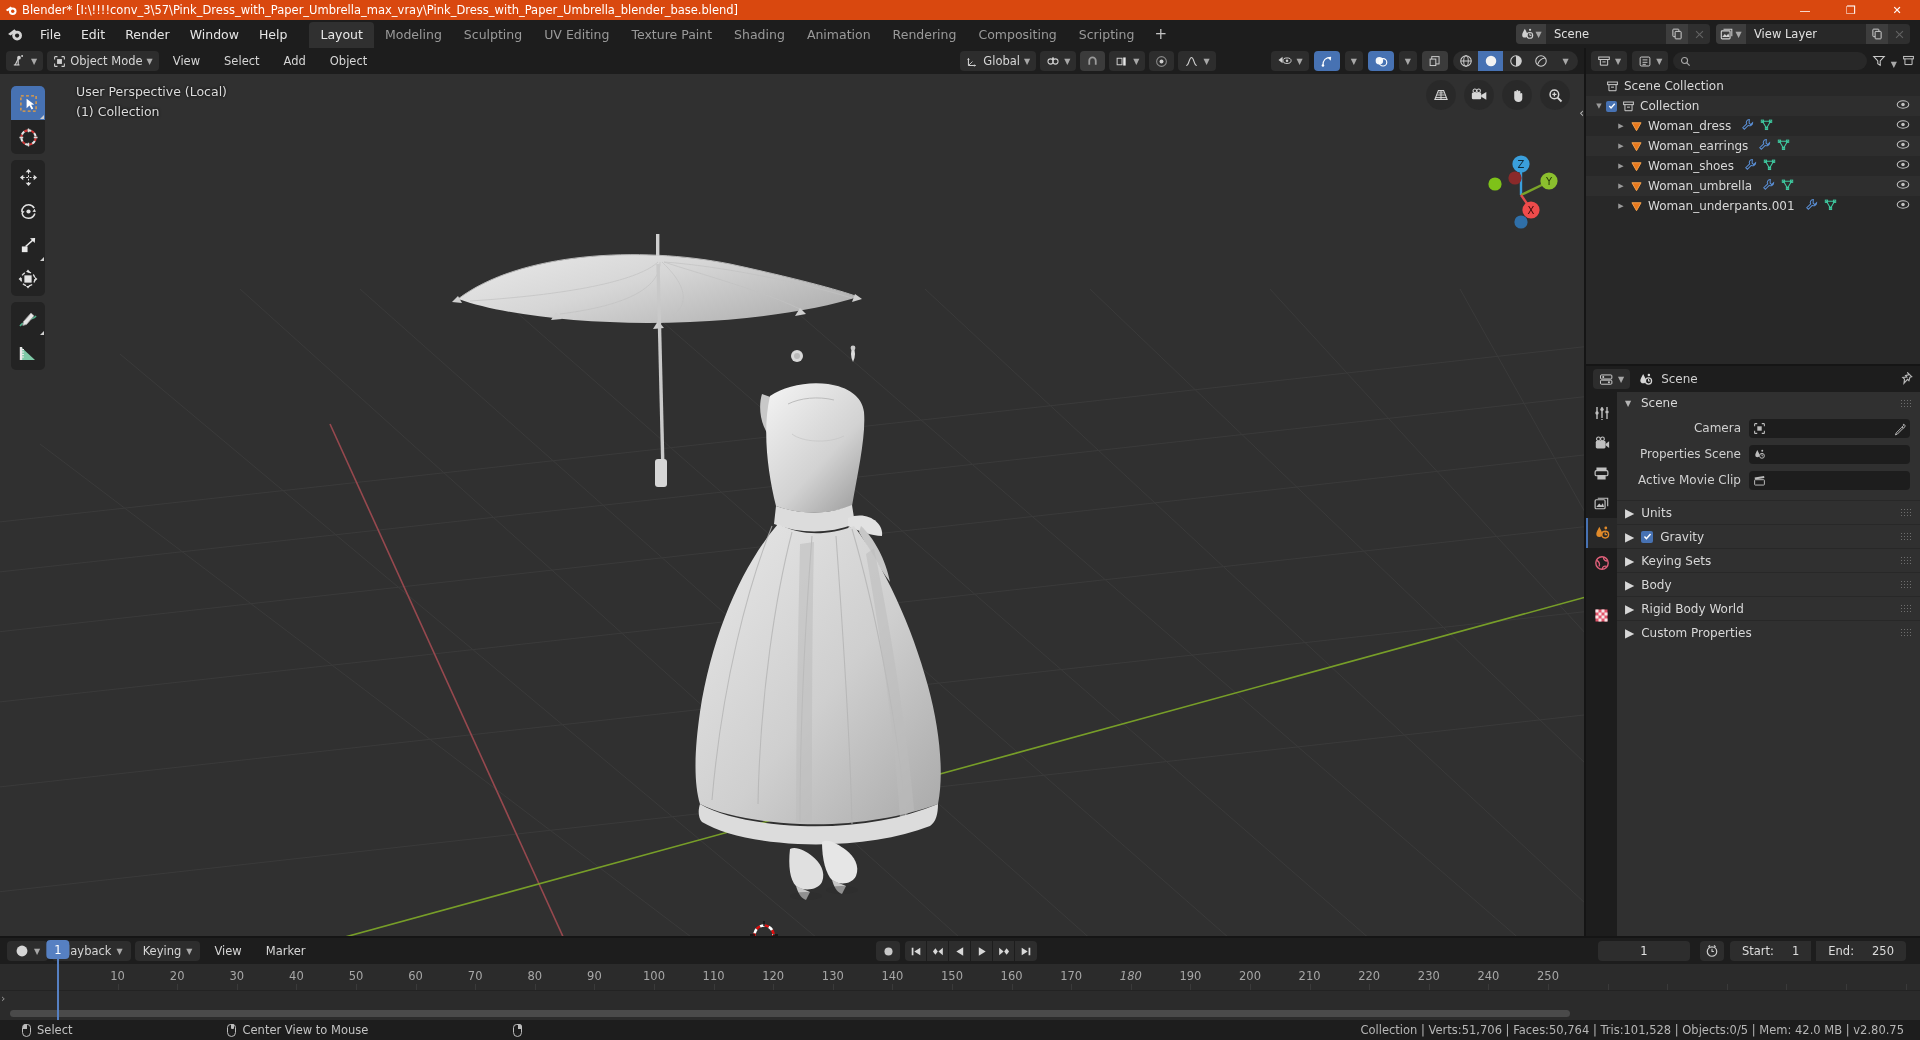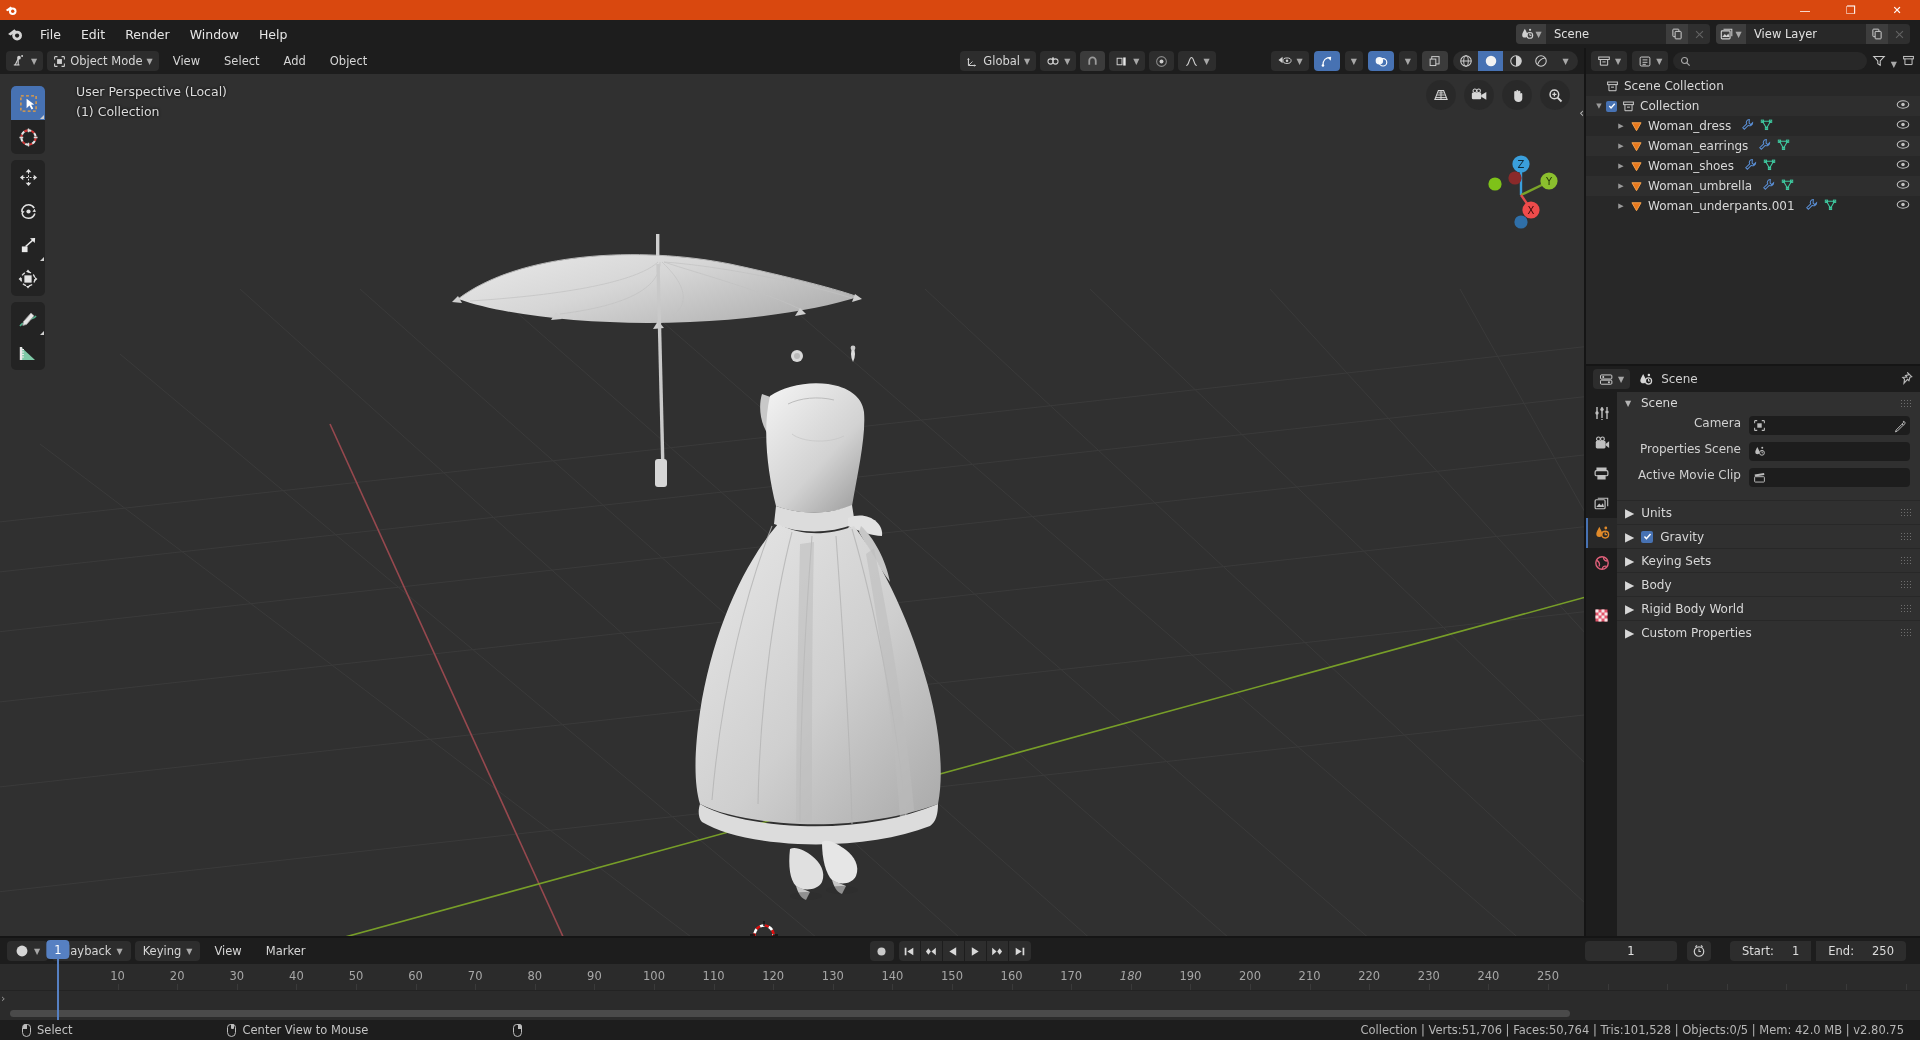--- a/index.html
+++ b/index.html
@@ -104,21 +104,21 @@
   #props-tabs { position:absolute; left:0; top:26px; width:31px; height:546px; background:#1d1d1d; padding-top:6px; }
   .ptab { width:31px; height:30px; display:flex; align-items:center; justify-content:center; position:relative; }
   .ptab.sel { background:#282828; }
   .ptab.sel::before { content:''; position:absolute; left:0; top:0; bottom:0; width:2px; background:#4772b3; }
   #props-body { position:absolute; left:31px; top:26px; width:303px; height:546px; background:#303030; }
   .panel-head { height:22px; display:flex; align-items:center; gap:6px; padding-left:8px; color:#d8d8d8; font-size:12px; position:relative;}
   .panel-head .arw { font-size:8px; color:#b5b5b5; width:10px; }
   .grip { position:absolute; right:8px; top:7px; width:12px; height:8px;
      background-image: radial-gradient(#6e6e6e 35%, transparent 36%);
      background-size:3px 3px; }
-  .prow { height:24px; display:flex; align-items:flex-start; padding-right:10px; margin-top:2px; }
+  .prow { height:24px; display:flex; align-items:center; padding-right:10px; margin-top:2px; }
   .plabel { width:132px; text-align:right; color:#d0d0d0; font-size:12px; padding-right:8px; }
   .pfield { flex:1; height:19px; background:#1d1d1d; border-radius:4px; display:flex; align-items:center; padding:0 4px; gap:4px; position:relative;}
   .pfield .eyed { position:absolute; right:4px; top:2px; }
   .sub-head { height:24px; display:flex; align-items:center; gap:7px; padding-left:8px; color:#d8d8d8; font-size:12px; position:relative; border-top:1px solid #282828;}
   .chk-blue { width:12px; height:12px; background:#4772b3; border-radius:2px; display:flex; align-items:center; justify-content:center; }
 
   
   #timeline { position:absolute; left:0; top:938px; width:1920px; height:82px; background:#282828; }
   #tl-header { height:26px; background:#1d1d1d; display:flex; align-items:center; padding-left:7px; gap:4px; }
   .tl-mbtn { height:20px; display:flex; align-items:center; background:#2d2d2d; border-radius:4px; padding:0 8px; gap:5px; color:#d6d6d6; font-size:11.5px;}
@@ -159,20 +159,21 @@
 <body>
 
 <div id="titlebar">
   <span class="tb-icon">
     <svg width="13" height="13" viewBox="0 0 16 16">
       <circle cx="9.5" cy="9" r="4.6" fill="#fff"></circle>
       <circle cx="9.5" cy="9" r="2.1" fill="#d9480f"></circle>
       <path d="M1 7.5 L7 3 L9 5.2 L3.3 9 Z" fill="#fff"></path>
     </svg>
   </span>
+  <span class="tb-title">Blender* [I:\!!!!conv_3\57\Pink_Dress_with_Paper_Umbrella_max_vray\Pink_Dress_with_Paper_Umbrella_blender_base.blend]</span>
   <span class="tb-controls">
     <span class="tb-btn">—</span>
     <span class="tb-btn">❐</span>
     <span class="tb-btn">✕</span>
   </span>
 </div>
 
 <div id="topbar">
   <span class="blender-logo">
     <svg width="17" height="17" viewBox="0 0 16 16">
@@ -180,20 +181,33 @@
       <circle cx="9.5" cy="9" r="2.0" fill="#1d1d1d"></circle>
       <path d="M1 7.5 L7 3 L9 5.2 L3.3 9 Z" fill="#d4d4d4"></path>
     </svg>
   </span>
   <span class="menu-item">File</span>
   <span class="menu-item">Edit</span>
   <span class="menu-item">Render</span>
   <span class="menu-item">Window</span>
   <span class="menu-item">Help</span>
 
+  <span id="wstabs">
+    <span class="wstab active">Layout</span>
+    <span class="wstab">Modeling</span>
+    <span class="wstab">Sculpting</span>
+    <span class="wstab">UV Editing</span>
+    <span class="wstab">Texture Paint</span>
+    <span class="wstab">Shading</span>
+    <span class="wstab">Animation</span>
+    <span class="wstab">Rendering</span>
+    <span class="wstab">Compositing</span>
+    <span class="wstab">Scripting</span>
+    <span class="wstab plus">+</span>
+  </span>
 
   <span id="topbar-right">
     <span class="id-block">
       <span class="id-icon">
         <svg width="14" height="14" viewBox="0 0 16 16">
           <path d="M5.5 2 C4 5 2.5 7 2.5 9 a3 3 0 0 0 6 0 C8.5 7 7 5 5.5 2z" fill="#d0d0d0"></path>
           <circle cx="11.5" cy="3.2" r="1.3" fill="#d0d0d0"></circle>
           <circle cx="11.2" cy="9.6" r="3.3" fill="none" stroke="#d0d0d0" stroke-width="1.3"></circle>
           <path d="M11.2 7.4 v2.2 h1.8" stroke="#d0d0d0" stroke-width="1.1" fill="none"></path>
         </svg>
@@ -1144,21 +1158,21 @@
     <span style="flex:1"></span>
 
     <span class="num-field" style="width:92px">1</span>
     <span class="rec-btn" style="margin-left:6px">
       <svg width="14" height="14" viewBox="0 0 16 16">
           <circle cx="8" cy="8.6" r="5.4" fill="none" stroke="#cdcdcd" stroke-width="1.4"></circle>
           <path d="M8 5.4 v3.2 h2.2" stroke="#cdcdcd" stroke-width="1.2" fill="none"></path>
           <path d="M5.6 1.6 L4 3.4 M10.4 1.6 L12 3.4" stroke="#cdcdcd" stroke-width="1.4"></path>
         </svg>
     </span>
-    <span class="se-field" style="margin-left:15px; border-radius:4px 0 0 4px">
+    <span class="se-field" style="margin-left:2px; border-radius:4px 0 0 4px">
       <span>Start:</span>
       <span>1</span>
     </span>
     <span class="se-field" style="margin-left:1px; border-radius:0 4px 4px 0">
       <span>End:</span>
       <span>250</span>
     </span>
     <span style="width:10px"></span>
   </div>
 

